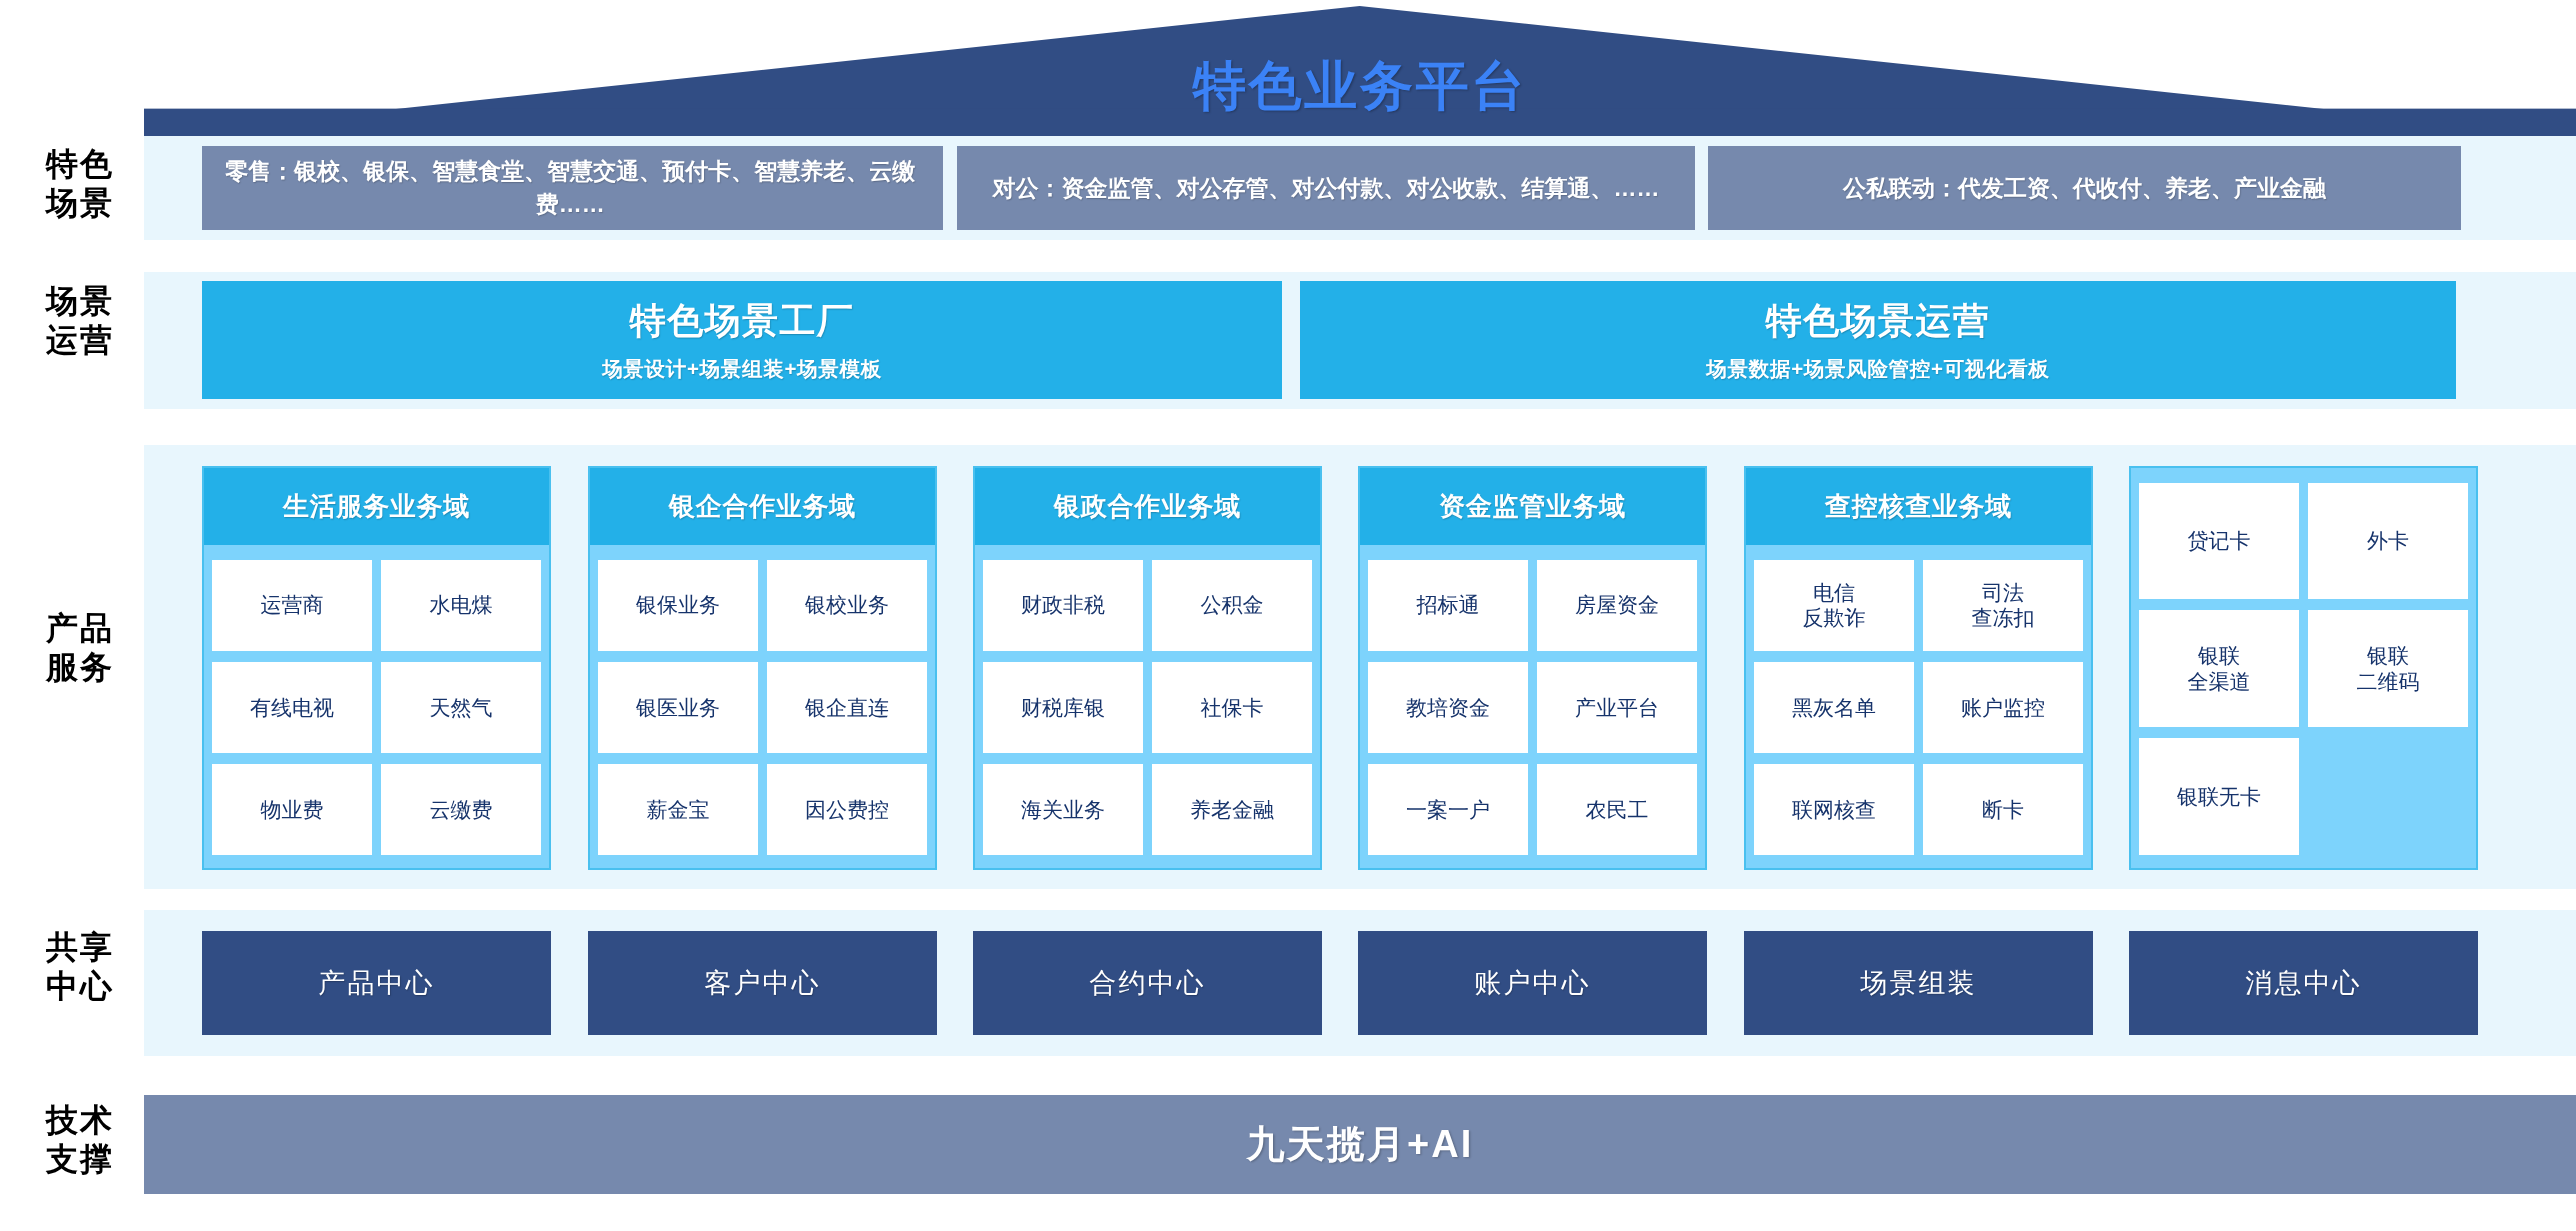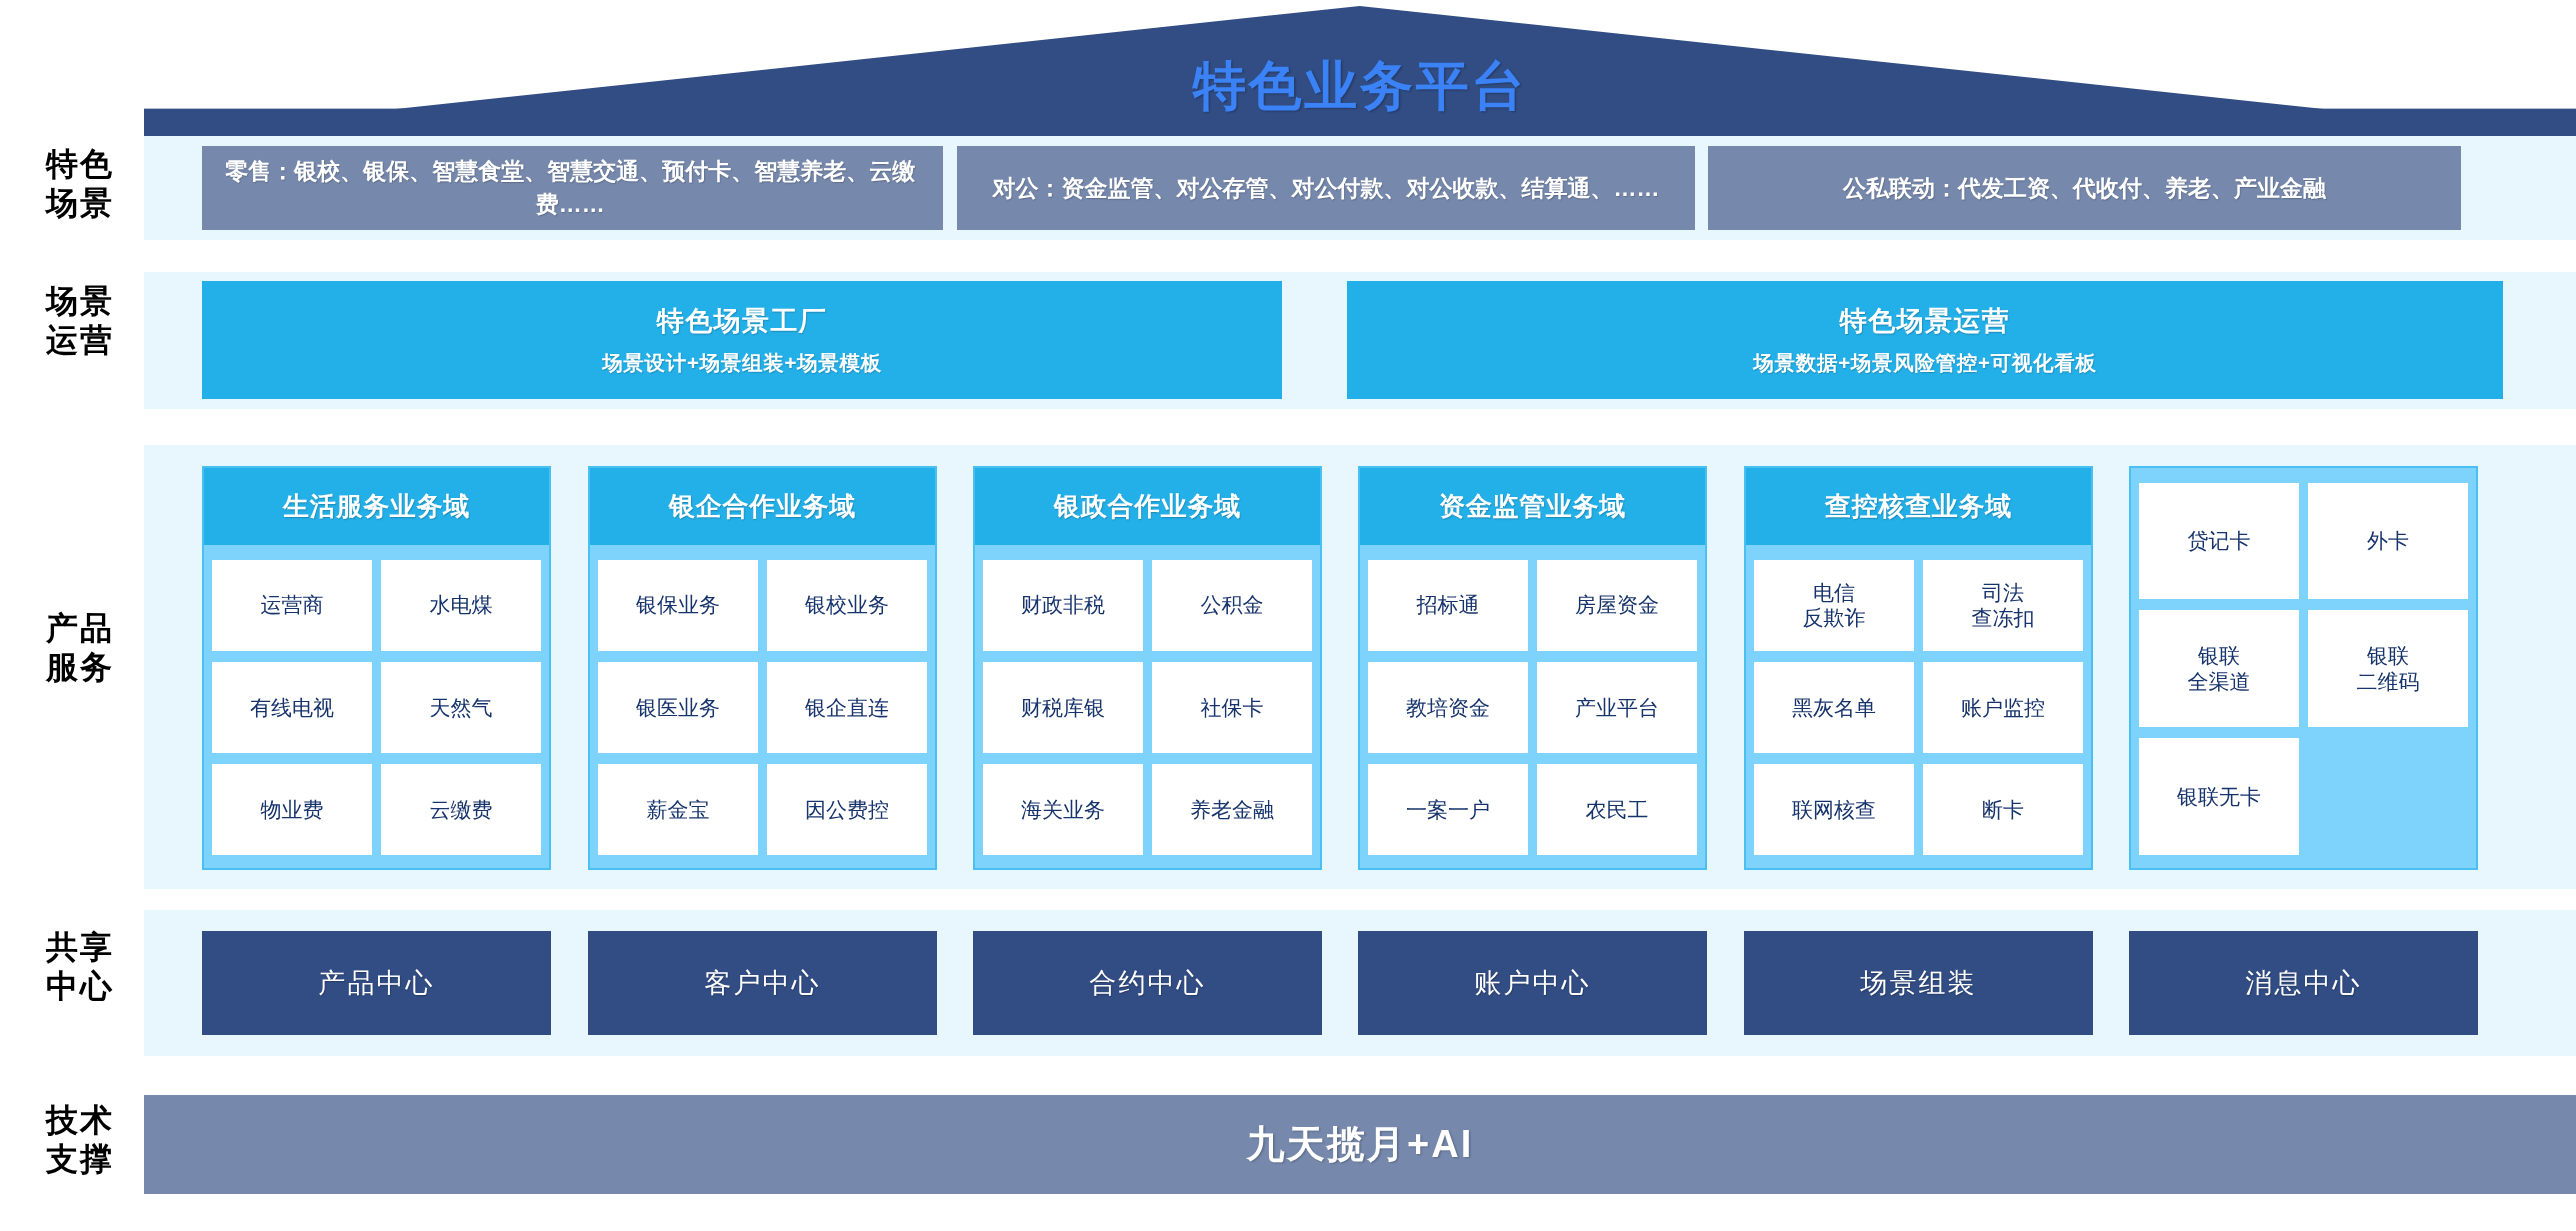--- a/index.html
+++ b/index.html
@@ -78,30 +78,30 @@
   .ops-box {
     position: absolute;
     top: 9px; height: 118px;
     background: #23b0e8;
     color: #ffffff;
     display: flex; flex-direction: column;
     align-items: center; justify-content: center;
     text-align: center;
   }
   .ops-title {
-    font-size: 27px; font-weight: bold; letter-spacing: 1.4px;
+    font-size: 36px; font-weight: bold; letter-spacing: 1.4px;
     text-shadow: 0.7px 0.7px 1.4px rgba(0,0,0,0.22);
     margin-bottom: 9.6px;
   }
   .ops-sub {
     font-size: 20.5px; font-weight: bold; letter-spacing: 0.7px;
     text-shadow: 0.7px 0.7px 1.4px rgba(0,0,0,0.2);
   }
   #ops-0 { left: 58px;   width: 1080px; }
-  #ops-1 { left: 1203px; width: 1156px; }
+  #ops-1 { left: 1156px; width: 1156px; }
 
   
   #row-prod { left: 144px; top: 445px; width: 2432px; height: 444px; }
   .domain-col {
     position: absolute;
     top: 20.5px; height: 404px;
     width: 349px;
     border: 2.1px solid #49c0ef;
     background: #7dd3fc;
     display: flex; flex-direction: column;

